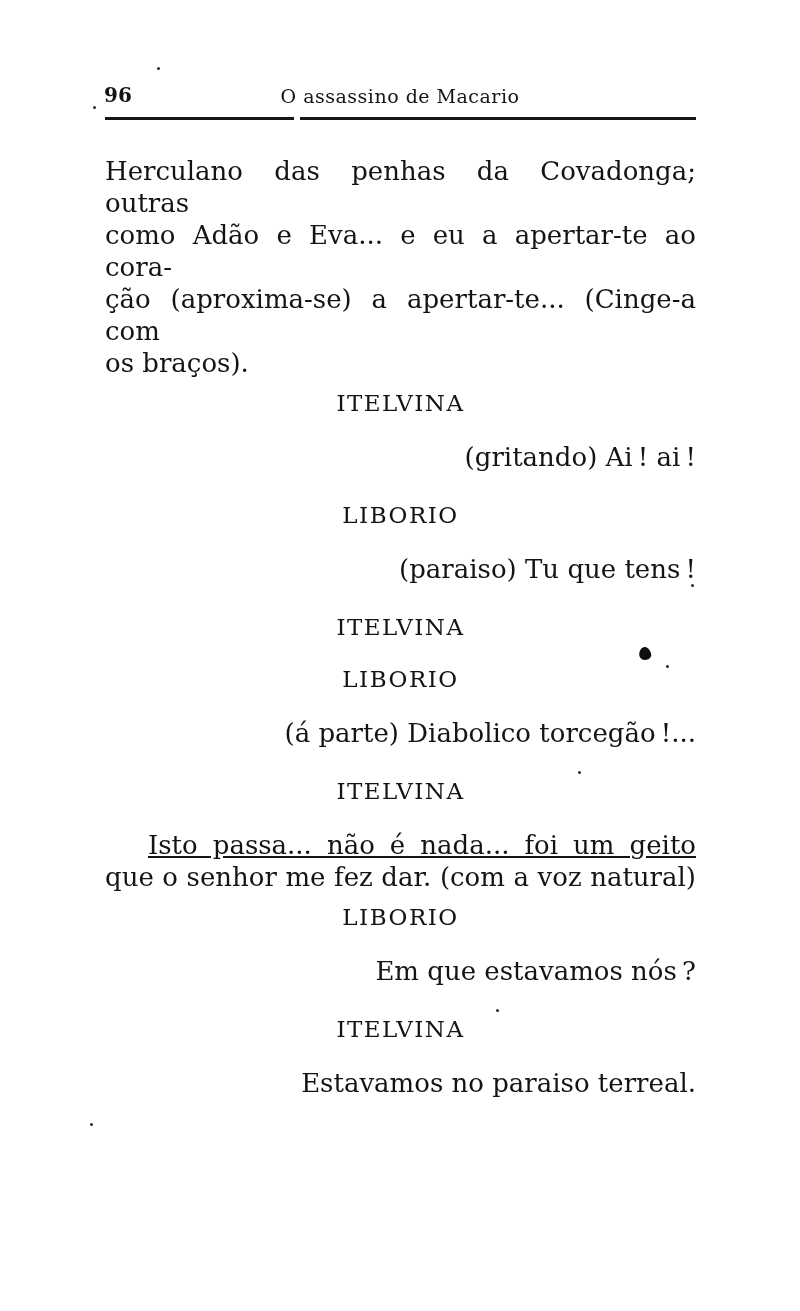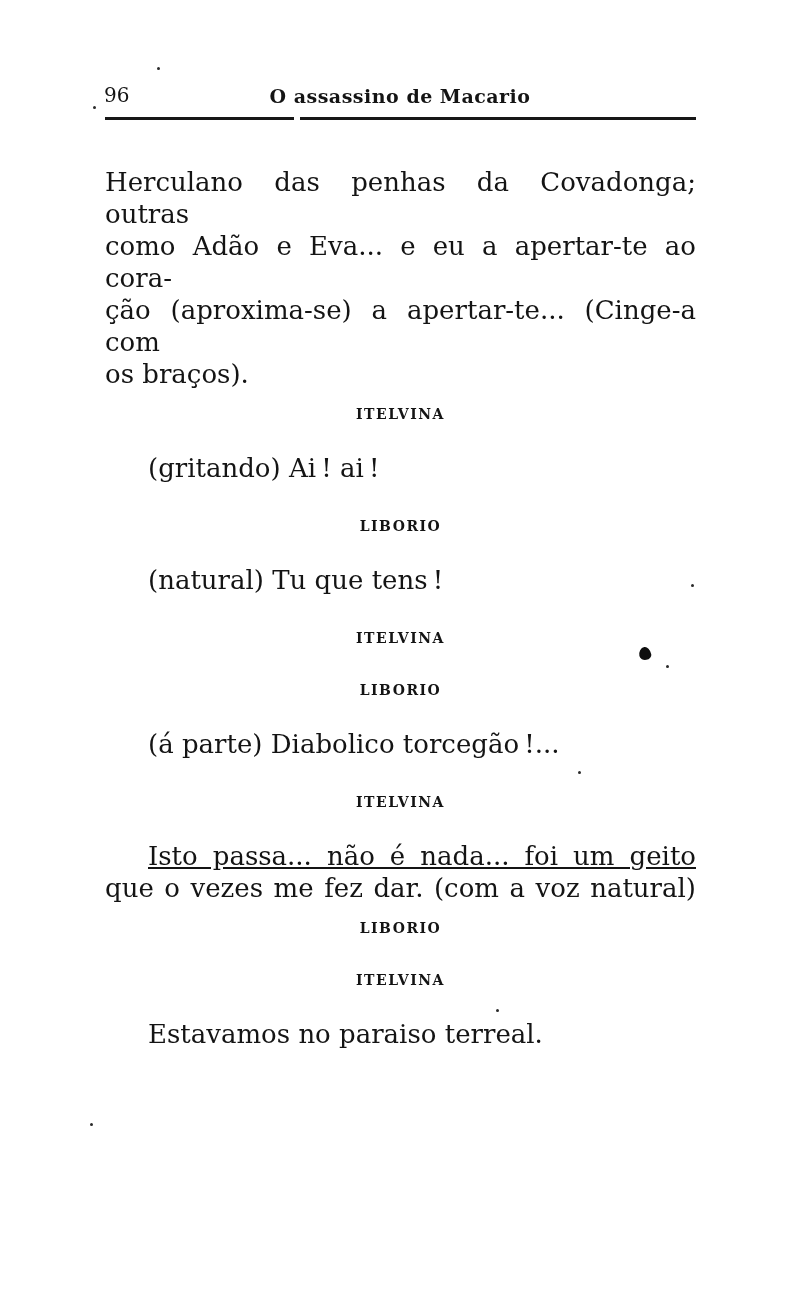--- a/index.html
+++ b/index.html
@@ -12,63 +12,63 @@
     color: #141414;
     overflow: hidden;
     margin: 0 auto;
   }
   
   .page-number {
     position: absolute;
     left: 104px;
     top: 84px;
     font-size: 20px;
-    font-weight: normal;
+    font-weight: bold;
     line-height: 22px;
   }
   .running-title {
     position: absolute;
     left: 0;
     right: 0;
     top: 85px;
     text-align: center;
     font-size: 19px;
-    font-weight: bold;
+    font-weight: normal;
     letter-spacing: 0.5px;
     line-height: 22px;
   }
   .header-rule {
     position: absolute;
     top: 117px;
     left: 105px;
     right: 104px;
     display: flex;
     gap: 6px;
   }
   .header-rule .seg { height: 3px; background: #171717; }
   .header-rule .seg-left { width: 189px; }
   .header-rule .seg-right { flex: 1; }
   
   .content {
     position: absolute;
     left: 105px;
-    top: 166px;
+    top: 155px;
     width: 591px;
     font-size: 26px;
     line-height: 32px;
   }
   .para { margin: 0; }
   .pline { text-align: justify; }
   .pline.just { text-align-last: justify; }
   .pline.first { text-indent: 43px; text-decoration: underline; }
-  .speech { padding-left: 43px; }
+  .speech { padding-left: 43px; text-align: right; }
   .speaker {
     text-align: center;
-    font-size: 14px;
-    font-weight: bold;
+    font-size: 23px;
+    font-weight: normal;
     letter-spacing: 1.5px;
     line-height: 20px;
     margin: 32px 0 28px 0;
   }
   .para + .speaker { margin-top: 14px; }
   .it { }
   
   .ink-blot {
     position: absolute;
     left: 639px;
@@ -102,30 +102,31 @@
   <div class="content">
       <div class="para">
         <div class="pline just"><span>Herculano das penhas da Covadonga; outras</span></div>
         <div class="pline just"><span>como Adão e Eva... e eu a apertar-te ao cora-</span></div>
         <div class="pline just"><span>ção </span><span class="it">(aproxima-se)</span><span> a apertar-te... </span><span class="it">(Cinge-a com</span></div>
         <div class="pline"><span class="it">os braços).</span></div>
       </div>
       <div class="speaker">ITELVINA</div>
       <div class="speech"><span class="it">(gritando)</span><span> Ai ! ai !</span></div>
       <div class="speaker">LIBORIO</div>
-      <div class="speech"><span class="it">(natural)</span><span> Tu que tens !</span></div>
+      <div class="speech"><span class="it">(paraiso)</span><span> Tu que tens !</span></div>
       <div class="speaker">ITELVINA</div>
       <div class="speaker">LIBORIO</div>
       <div class="speech"><span class="it">(á parte)</span><span> Diabolico torcegão !...</span></div>
       <div class="speaker">ITELVINA</div>
       <div class="para">
         <div class="pline just first"><span>Isto passa... não é nada... foi um geito</span></div>
-        <div class="pline just"><span>que o vezes me fez dar. </span><span class="it">(com a voz natural)</span></div>
+        <div class="pline just"><span>que o senhor me fez dar. </span><span class="it">(com a voz natural)</span></div>
       </div>
       <div class="speaker">LIBORIO</div>
+      <div class="speech"><span>Em que estavamos nós ?</span></div>
       <div class="speaker">ITELVINA</div>
       <div class="speech"><span>Estavamos no paraiso terreal.</span></div>
     </div>
 
   <div class="ink-blot"></div>
   <div class="ink-speck" style="left:157px; top:67px;  width:3px; height:3px;"></div>
   <div class="ink-speck" style="left:93px;  top:106px; width:3px; height:3px;"></div>
   <div class="ink-speck" style="left:691px; top:584px; width:3px; height:3px;"></div>
   <div class="ink-speck" style="left:666px; top:665px; width:3px; height:3px;"></div>
   <div class="ink-speck" style="left:578px; top:771px; width:3px; height:3px;"></div>

